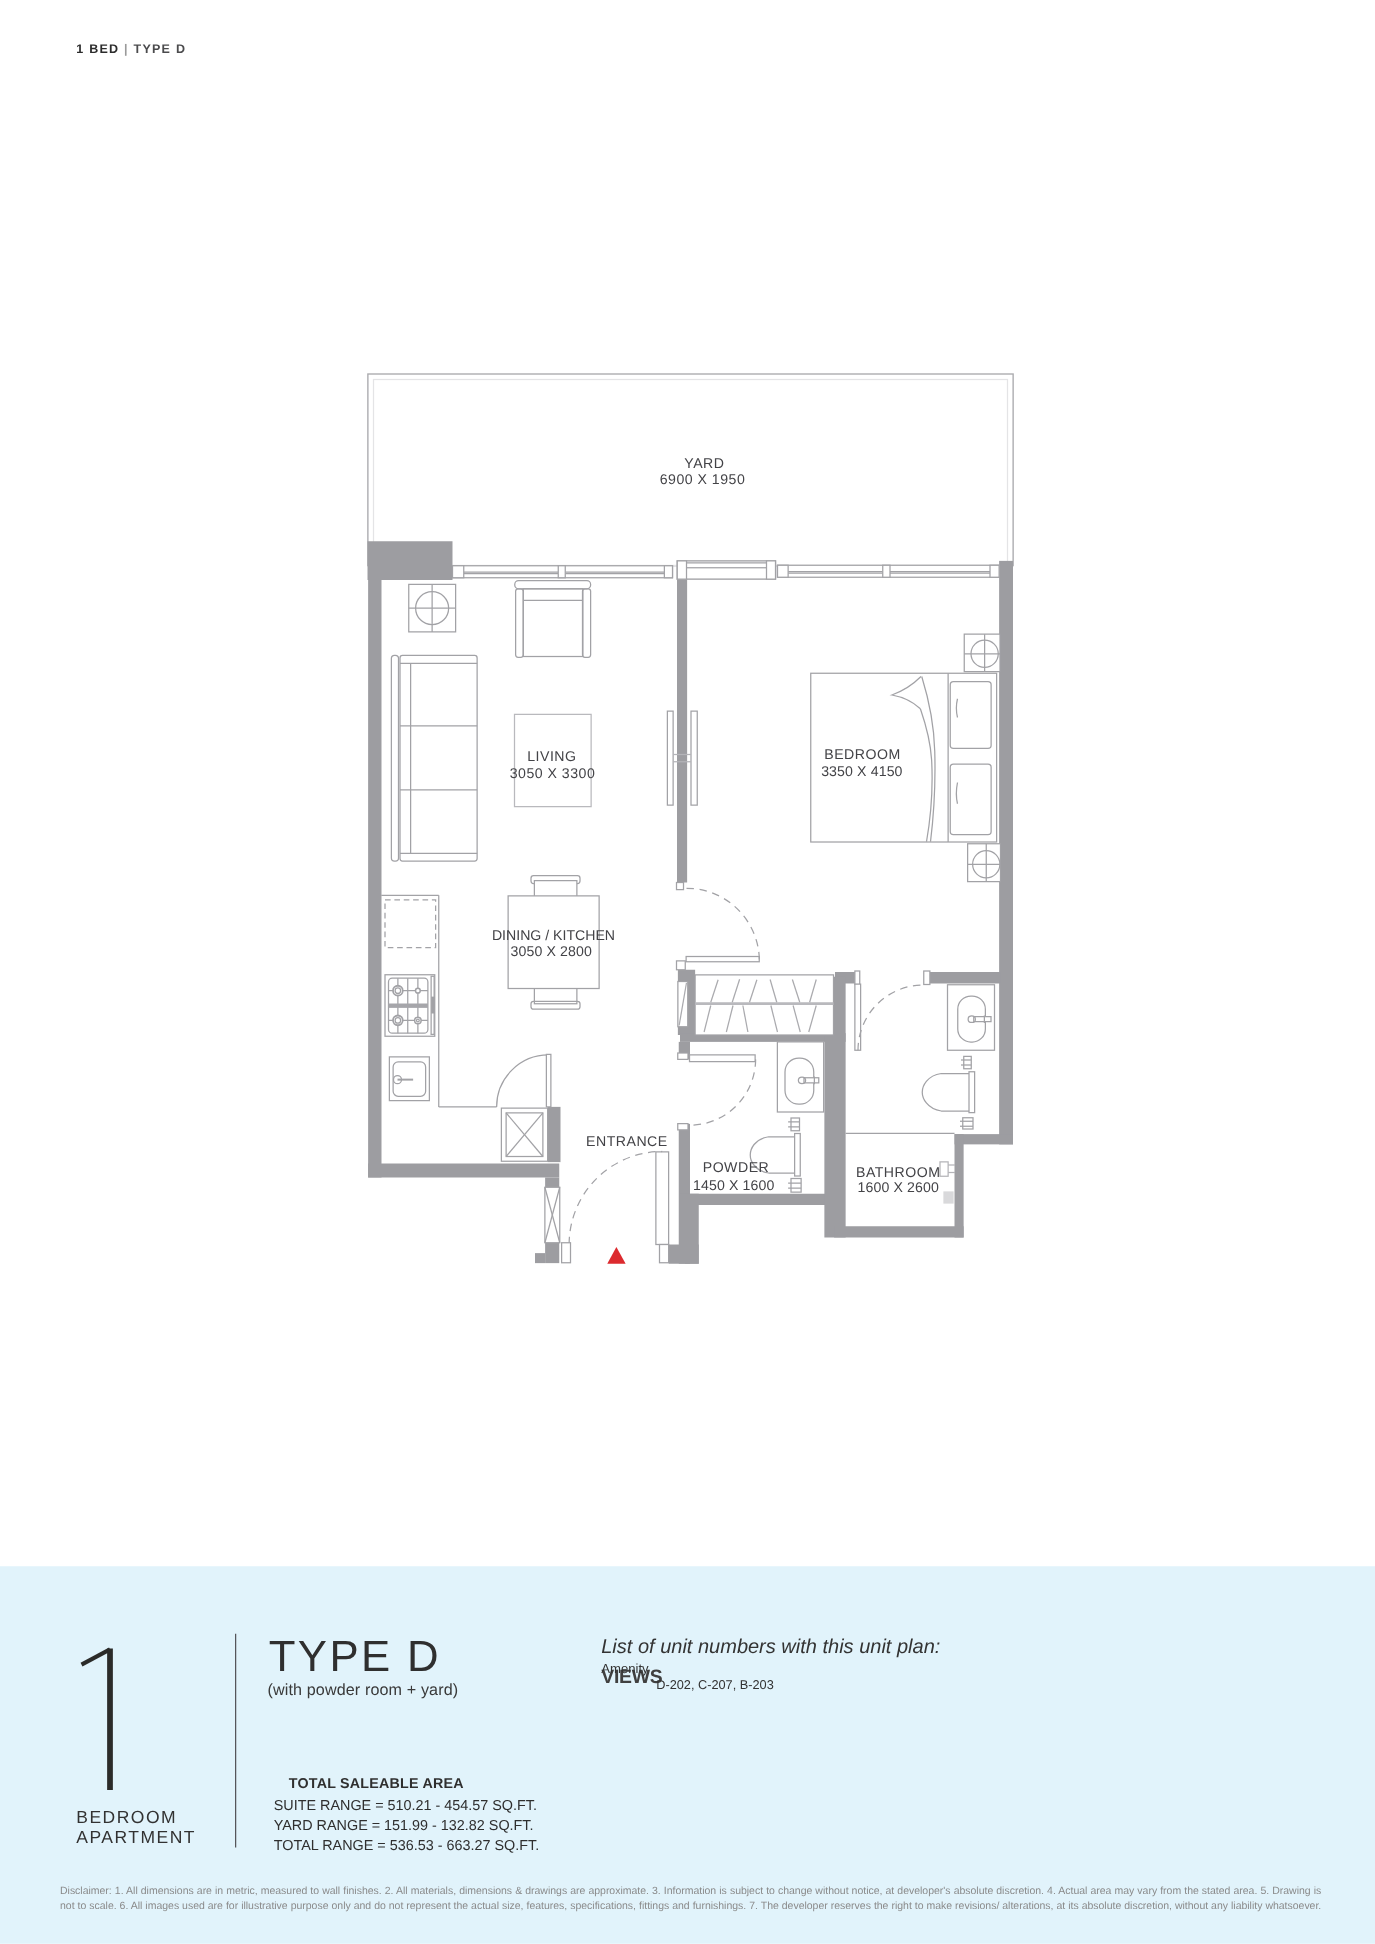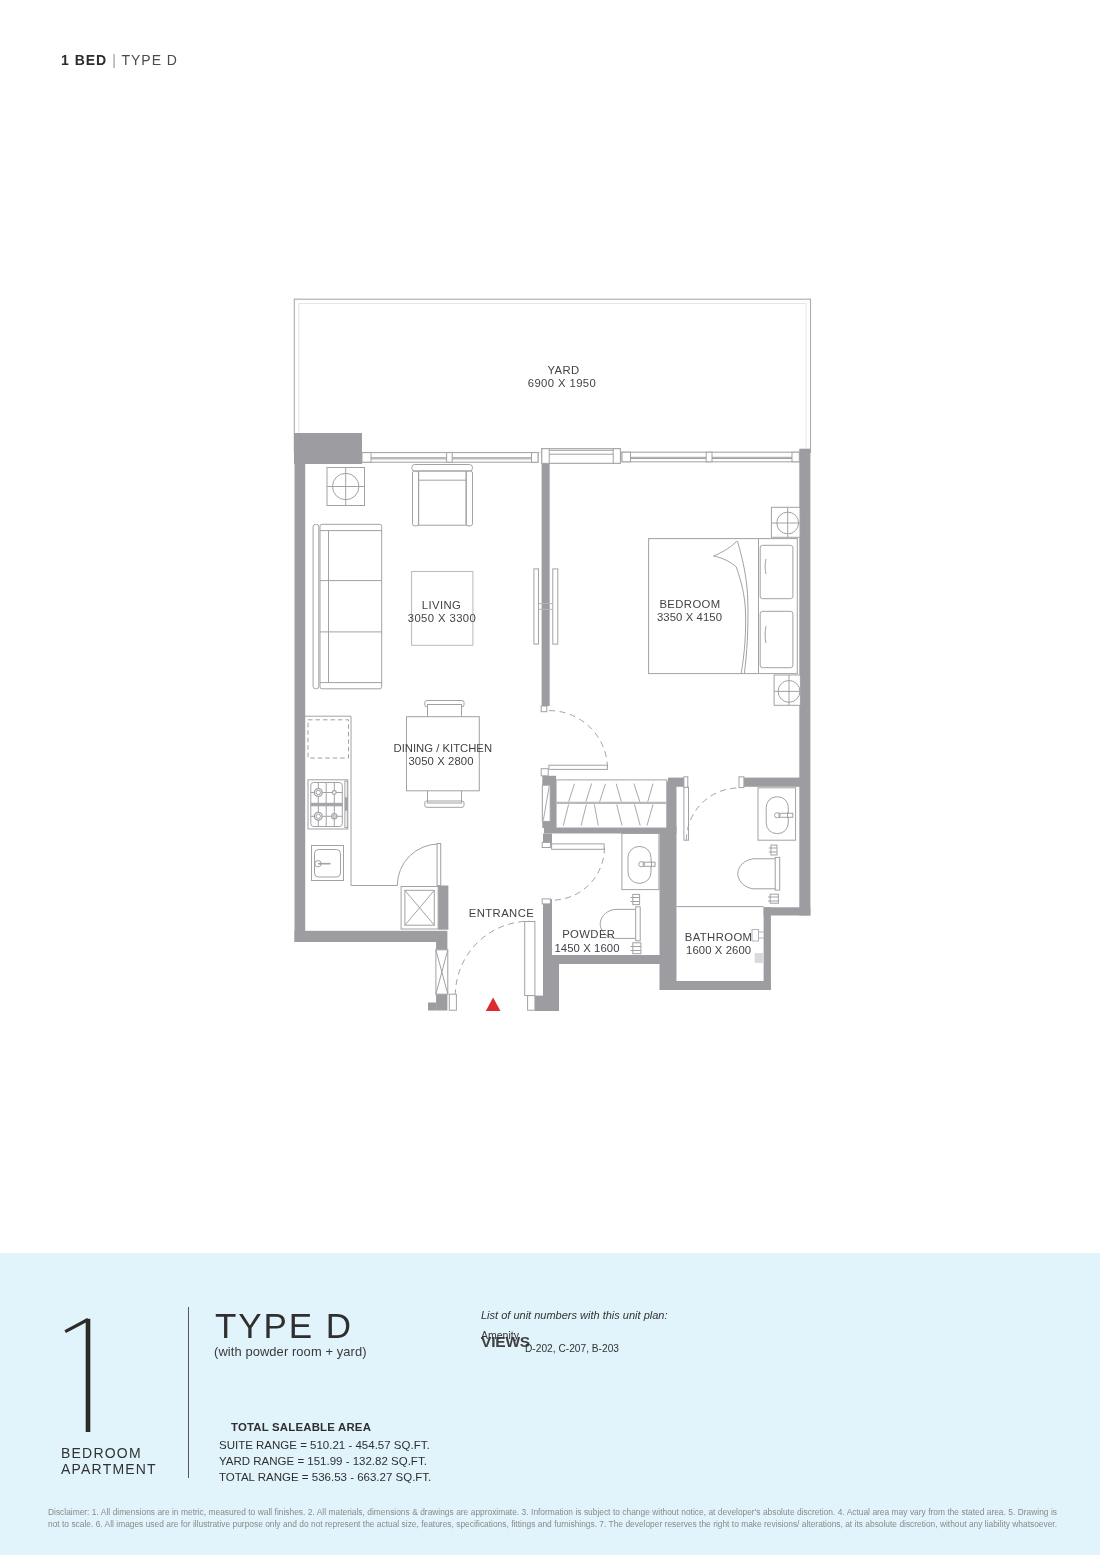--- a/index.html
+++ b/index.html
@@ -3,21 +3,21 @@
 <meta charset="utf-8">
 <style>
   html,body{margin:0;padding:0;}
   body{width:1100px;height:1555px;position:relative;background:#ffffff;
        font-family:"Liberation Sans", sans-serif;}
   .abs{position:absolute;}
 </style>
 </head>
 <body>
 
-<div class="abs" style="left:61px;top:52px;font-size:14px;letter-spacing:1.0px;color:#2c2c2c;white-space:nowrap;"><b>1 BED</b> <span style="color:#9a9a9a;">|</span> <span style="color:#4b4b4d;">TYPE D</span></div>
+<div class="abs" style="left:61px;top:34px;font-size:10px;letter-spacing:1.0px;color:#2c2c2c;white-space:nowrap;font-weight:bold;"><b>1 BED</b> <span style="color:#9a9a9a;">|</span> <span style="color:#4b4b4d;">TYPE D</span></div>
 
 <svg class="abs" style="left:0;top:0;" width="1100" height="1555" viewBox="0 0 1100 1555">
 <g fill="none" stroke-linecap="butt">
 
 <g>
         <rect x="294.3" y="299.2" width="516.2" height="153.3" fill="none" stroke="#ababaf" stroke-width="1.1"></rect>
         <rect x="298.8" y="303.6" width="507.2" height="148.89999999999998" fill="none" stroke="#e4e4e6" stroke-width="1"></rect>
       </g>
 
 <g>
@@ -435,19 +435,19 @@
 
 <div class="abs" style="left:214px;top:1344px;font-size:12.9px;letter-spacing:0.1px;color:#3a3a3a;text-align:center;">(with powder room + yard)</div>
 
 <div class="abs" style="left:219px;top:1419.5px;font-size:11.5px;color:#2f2f2f;line-height:15.9px;">
   <div style="font-weight:bold;font-size:11.4px;letter-spacing:0.2px;margin-bottom:2.5px;margin-left:12px;">TOTAL SALEABLE AREA</div>
   <div>SUITE RANGE = 510.21 - 454.57 SQ.FT.</div>
   <div>YARD RANGE = 151.99 - 132.82 SQ.FT.</div>
   <div>TOTAL RANGE = 536.53 - 663.27 SQ.FT.</div>
 </div>
 
-<div class="abs" style="left:481px;top:1309px;font-size:11px;font-style:italic;color:#333;">List of unit numbers with this unit plan:</div>
+<div class="abs" style="left:481px;top:1309px;font-size:16px;font-style:italic;color:#333;">List of unit numbers with this unit plan:</div>
 
 <div class="abs" style="left:481px;top:1332.5px;font-size:15.5px;font-weight:bold;letter-spacing:-0.2px;color:#404040;">VIEWS</div>
 
 <div class="abs" style="left:481px;top:1329px;font-size:10.5px;color:#333;line-height:12.8px;">Amenity<br><span style="font-size:10.2px;letter-spacing:0;margin-left:44px;">D-202, C-207, B-203</span></div>
 
 <div class="abs" style="left:48px;top:1507px;width:1009px;font-size:8.4px;color:#8a8a8a;text-align:justify;text-align-last:justify;line-height:11.8px;">Disclaimer: 1. All dimensions are in metric, measured to wall finishes. 2. All materials, dimensions &amp; drawings are approximate. 3. Information is subject to change without notice, at developer's absolute discretion. 4. Actual area may vary from the stated area. 5. Drawing is not to scale. 6. All images used are for illustrative purpose only and do not represent the actual size, features, specifications, fittings and furnishings. 7. The developer reserves the right to make revisions/ alterations, at its absolute discretion, without any liability whatsoever.</div>
 
 </body></html>

